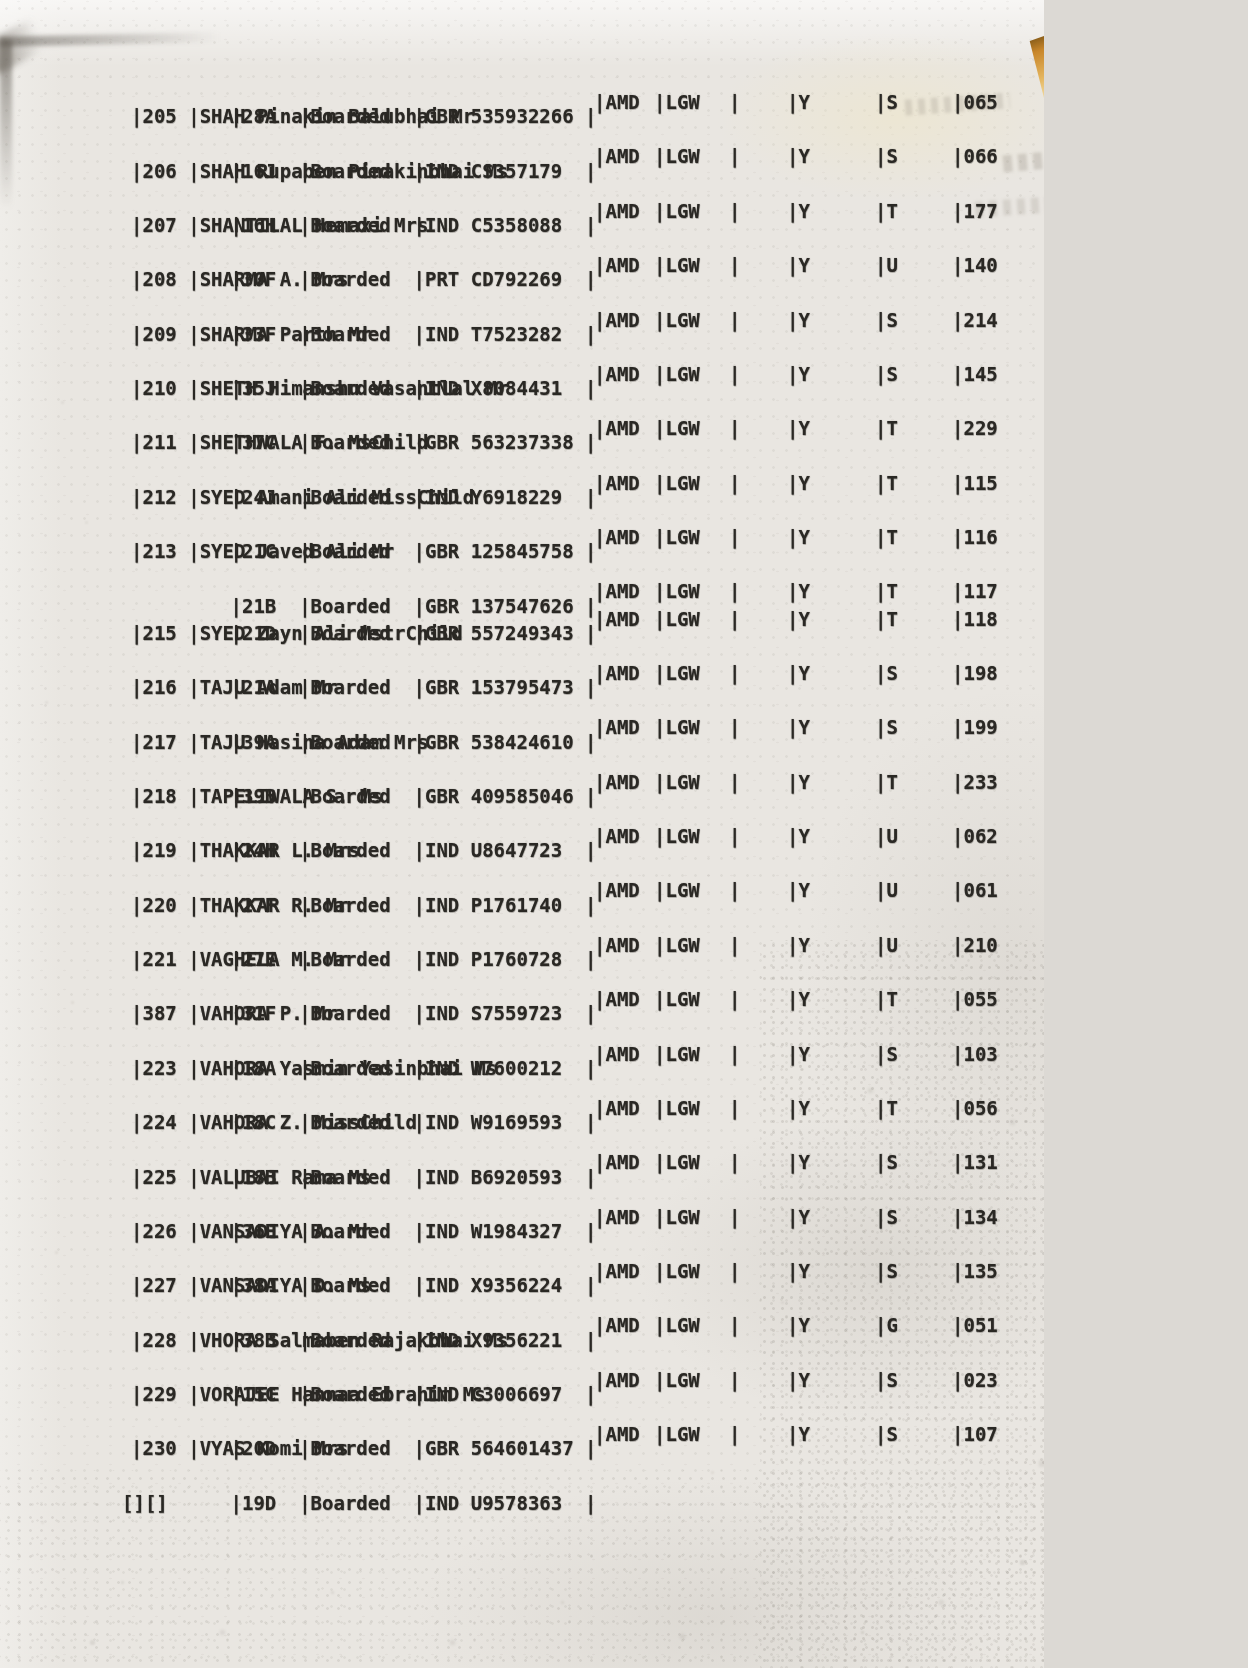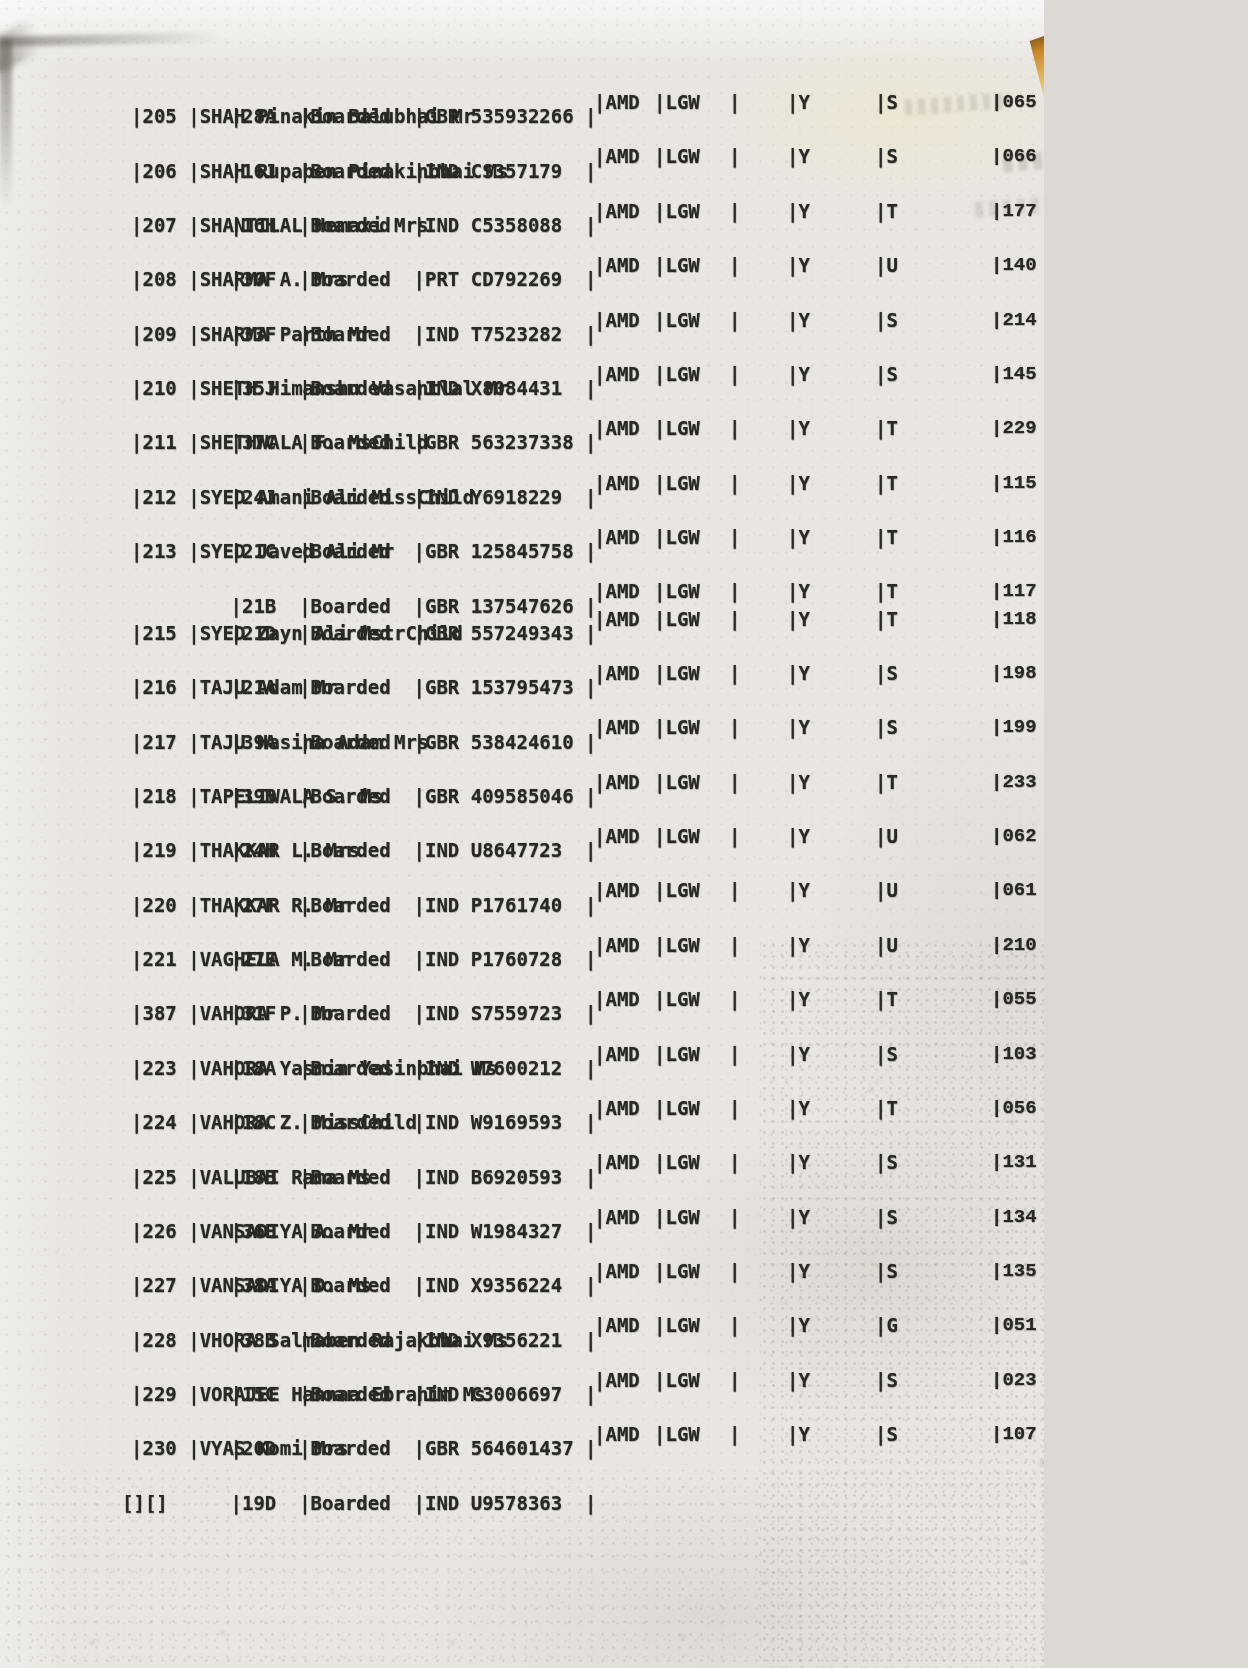--- a/index.html
+++ b/index.html
@@ -97,21 +97,21 @@
   .line{
     height:27.2px;line-height:27.2px;font-size:19px;font-weight:700;
     white-space:pre;letter-spacing:0;
     text-shadow:0 0 1px rgba(42,40,36,0.55), 0.5px 0.5px 0 rgba(42,40,36,0.25);
   }
   .boarded-line{position:relative;padding-left:8px;}
   .right-row span{position:absolute;top:13px;height:27.2px;line-height:27.2px;
     font-size:19px;font-weight:700;white-space:pre;
     text-shadow:0 0 1px rgba(42,40,36,0.55), 0.5px 0.5px 0 rgba(42,40,36,0.25);}
   .rf-origin{left:463px;} .rf-dest{left:516px;margin-left:7px;} .rf-div{left:598px;}
-  .rf-cabin{left:656px;} .rf-cls{left:744px;} .rf-seq{left:860px;font-family:Liberation Mono, monospace;}
+  .rf-cabin{left:656px;} .rf-cls{left:744px;} .rf-seq{left:821px;}
   .trailer{margin-left:-9px;}
 </style>
 </head>
 <body>
 
 <div class="page">
   <div class="grain"></div>
   <div class="blobs"></div>
   <div class="grain-heavy"></div>
   <div class="grain-bottom"></div>

